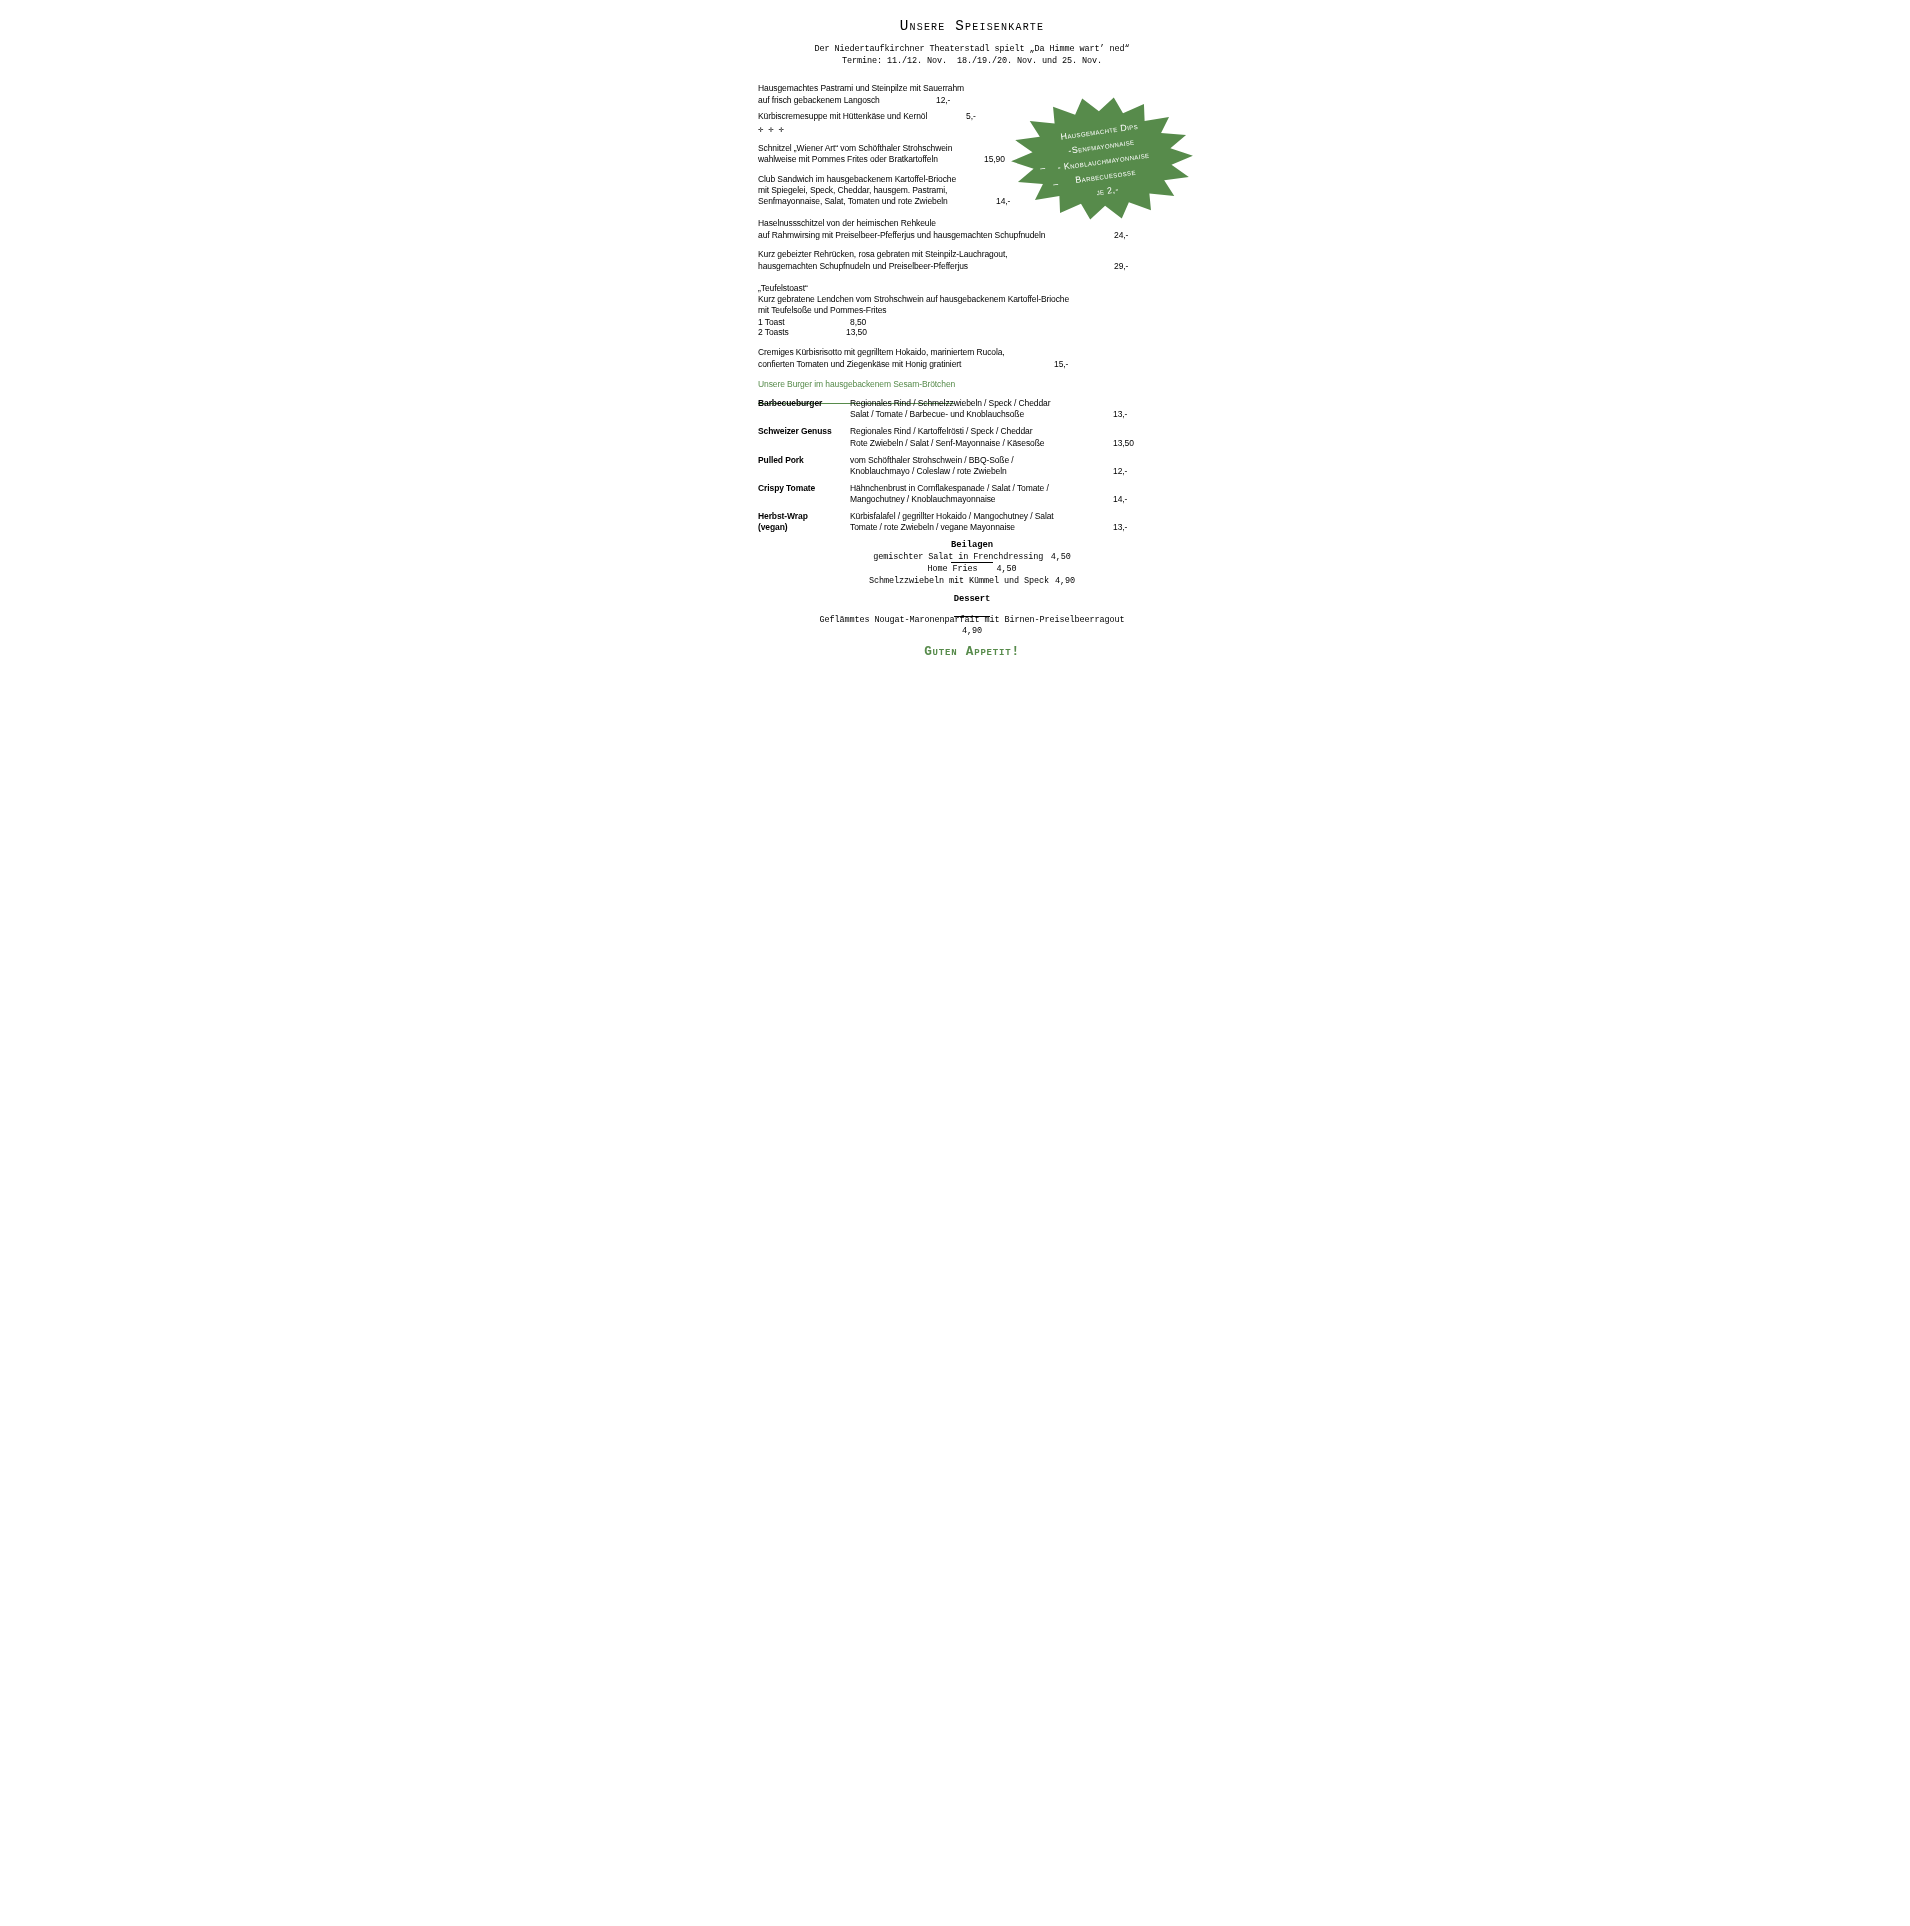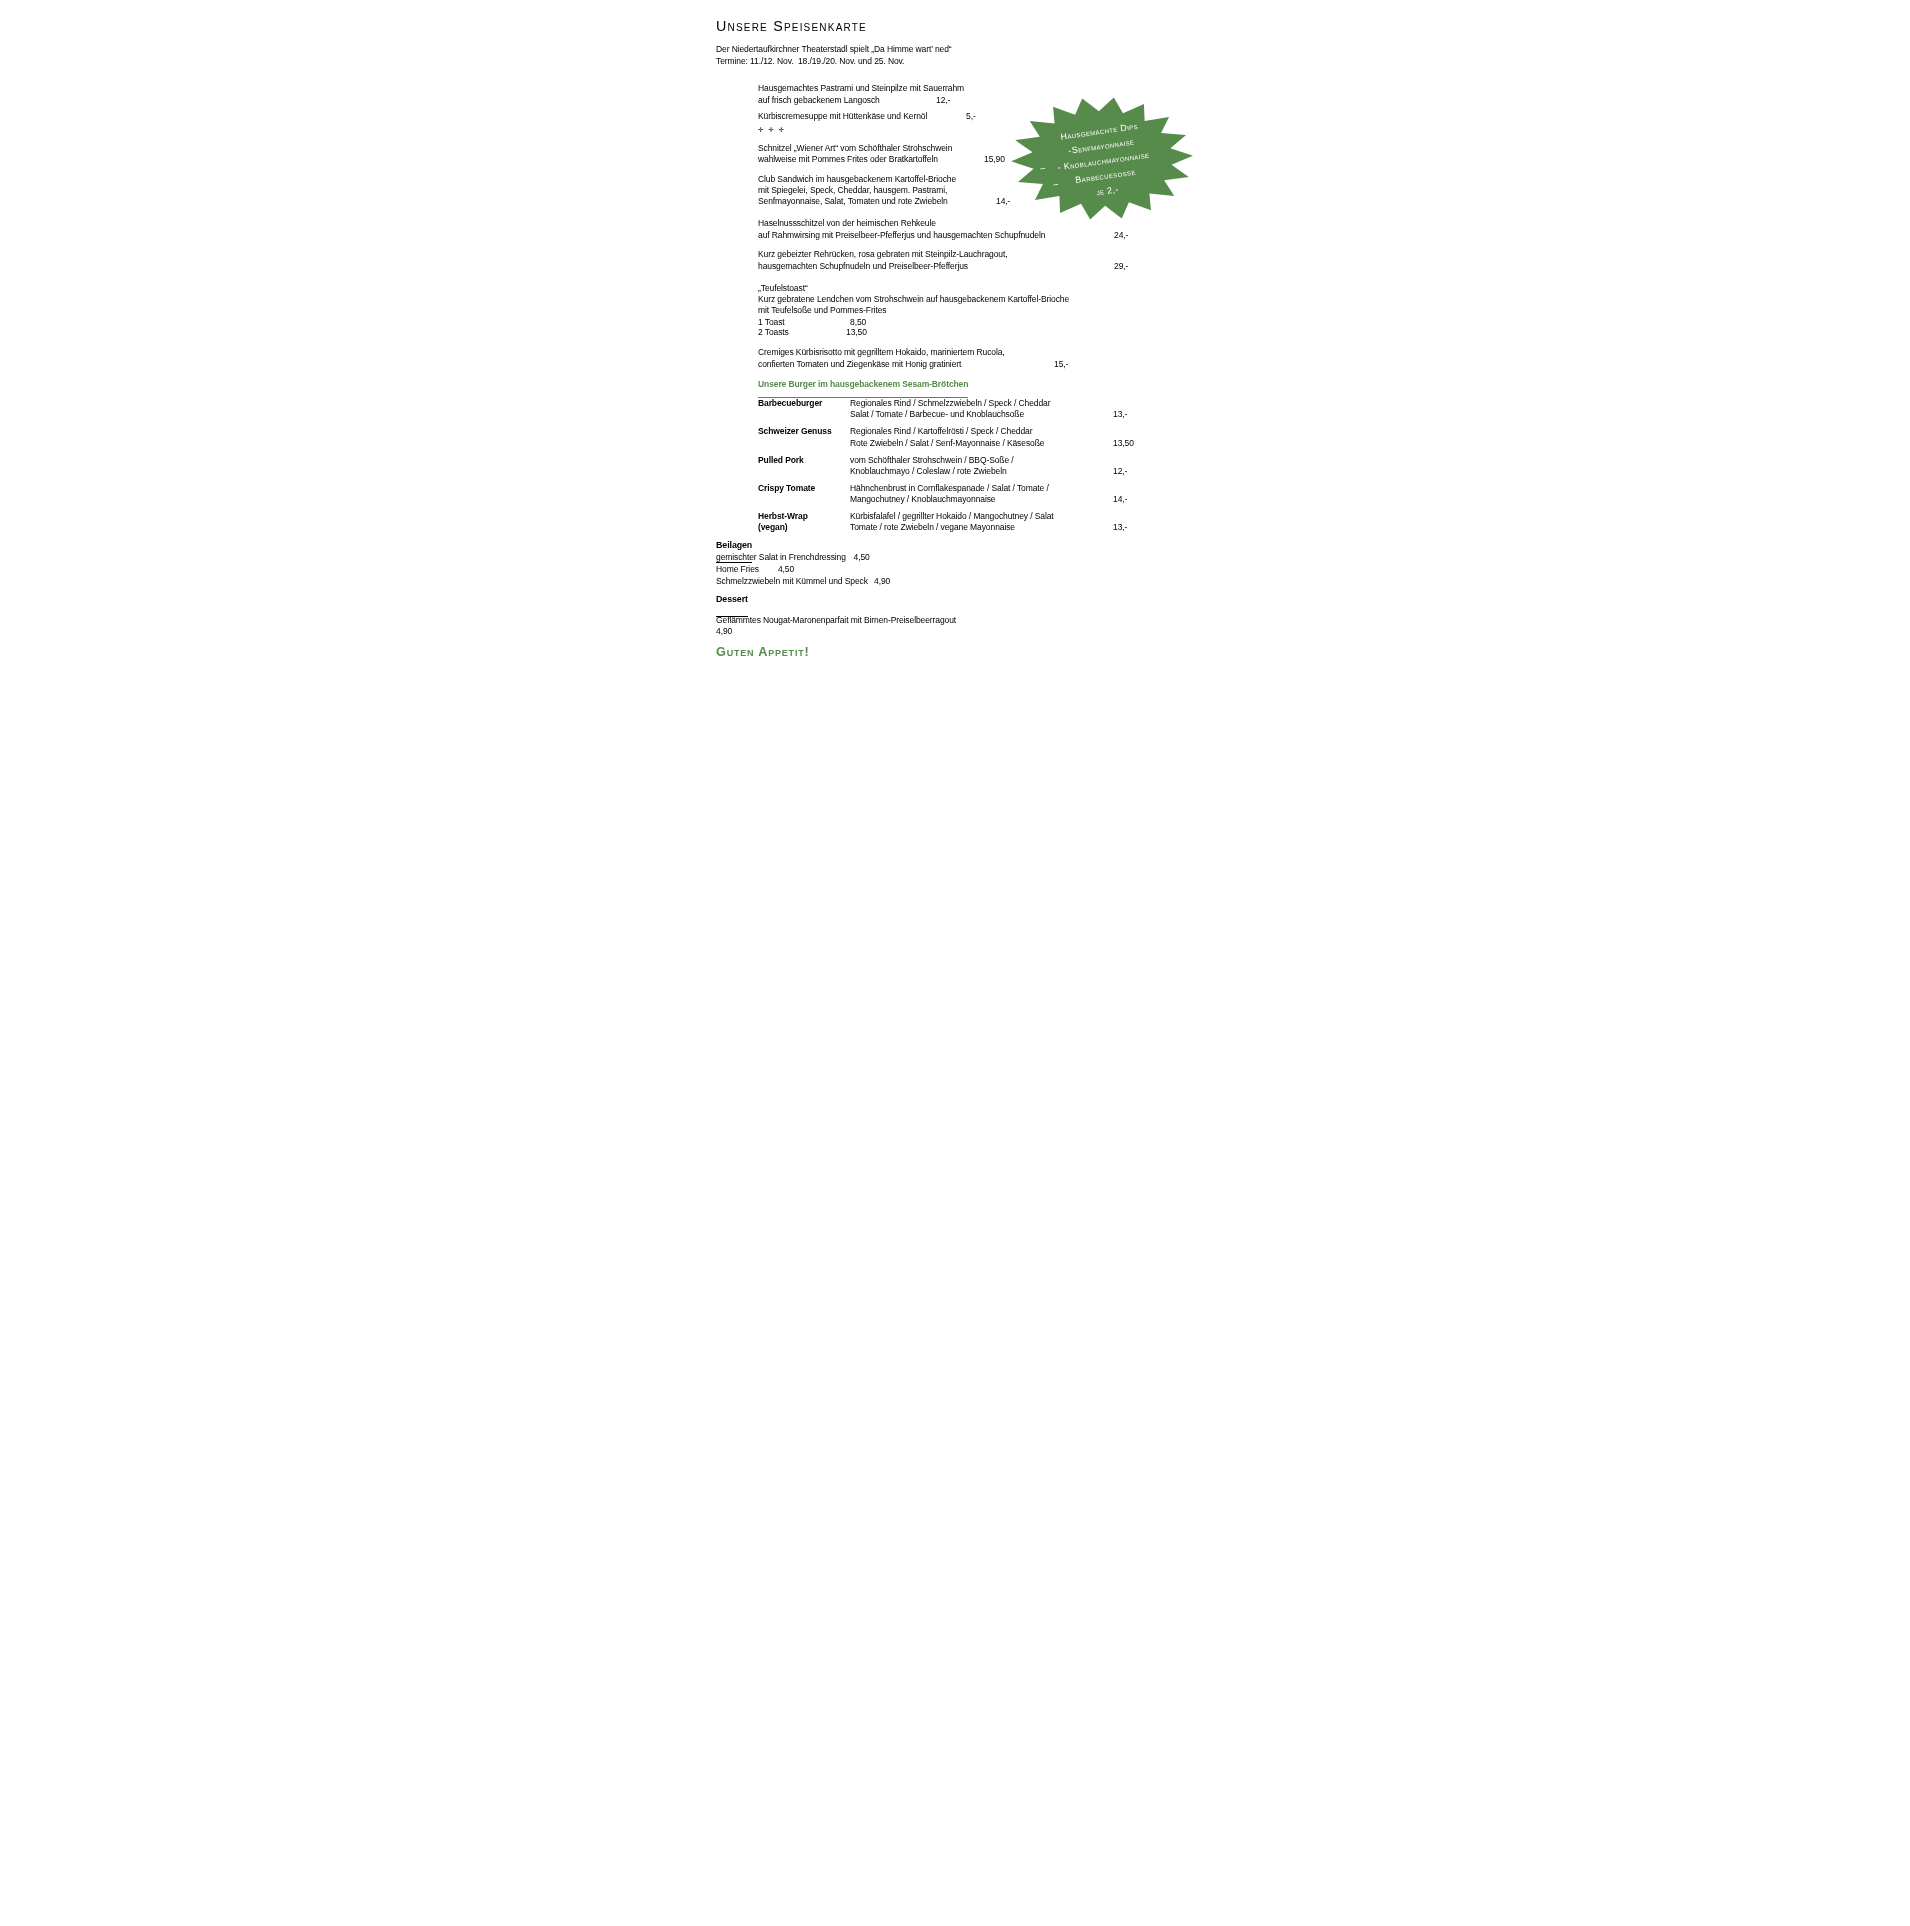--- a/index.html
+++ b/index.html
@@ -1,27 +1,27 @@
 <!DOCTYPE html>
 <html style="--green: #578b4b; --ink: #000000; --paper: #ffffff;font-size:6.2px"><head>
 <meta charset="utf-8">
 <style>
   :root { --green:#578b4b; --ink:#000000; --paper:#ffffff; }
   * { margin:0; padding:0; box-sizing:border-box; }
   html,body { background:#ffffff; }
   body { font-family:"Liberation Sans","DejaVu Sans",sans-serif; color:var(--ink); }
   .page { position:relative; width:478px; height:676px; margin:0 auto; background:var(--paper); overflow:hidden; }
   .t { position:absolute; left:42px; font-size:8.5px; line-height:10px; white-space:pre; letter-spacing:-0.1px; }
-  .center { left:0; width:478px; text-align:left; }
+  .center { left:17px; width:478px; text-align:center;font-family:Liberation Mono, monospace; }
   .title { font-size:14.3px; font-variant:small-caps; letter-spacing:1.2px; font-weight:400; }
   .sub { font-size:8.5px; }
   .price { left:auto; }
   .bold { font-weight:700; }
   .crosses { font-size:6.5px; letter-spacing:1.5px; }
-  .ug { color:var(--green); font-weight:700; border-bottom:1.2px solid var(--green); padding-bottom:8px; }
+  .ug { color:var(--green); font-weight:400; border-bottom:1.2px solid var(--green); padding-bottom:14px; }
   .uh { font-weight:700; font-size:8.9px; border-bottom:1.2px solid #000; padding-bottom:12px; }
   .desc { left:134px; }
   .greet { color:var(--green); font-weight:700; font-size:12.7px; font-variant:small-caps; letter-spacing:0.8px;margin-top:8px; }
   .badge { position:absolute; left:295px; top:97px; width:182px; height:123px; }
   .badge svg { position:absolute; inset:0; width:100%; height:100%; }
   .badge polygon { fill:var(--green); }
   .badge-text { position:absolute; left:10.8px; top:27px; width:163px; text-align:center;
                 transform:rotate(-8deg); color:#fff; font-variant:small-caps;
                 font-size:8.9px; line-height:15px; letter-spacing:0.4px; font-weight:500; }
   .bdash { position:absolute; color:#fff; font-size:8.9px; font-weight:500; transform:rotate(-8deg); }

